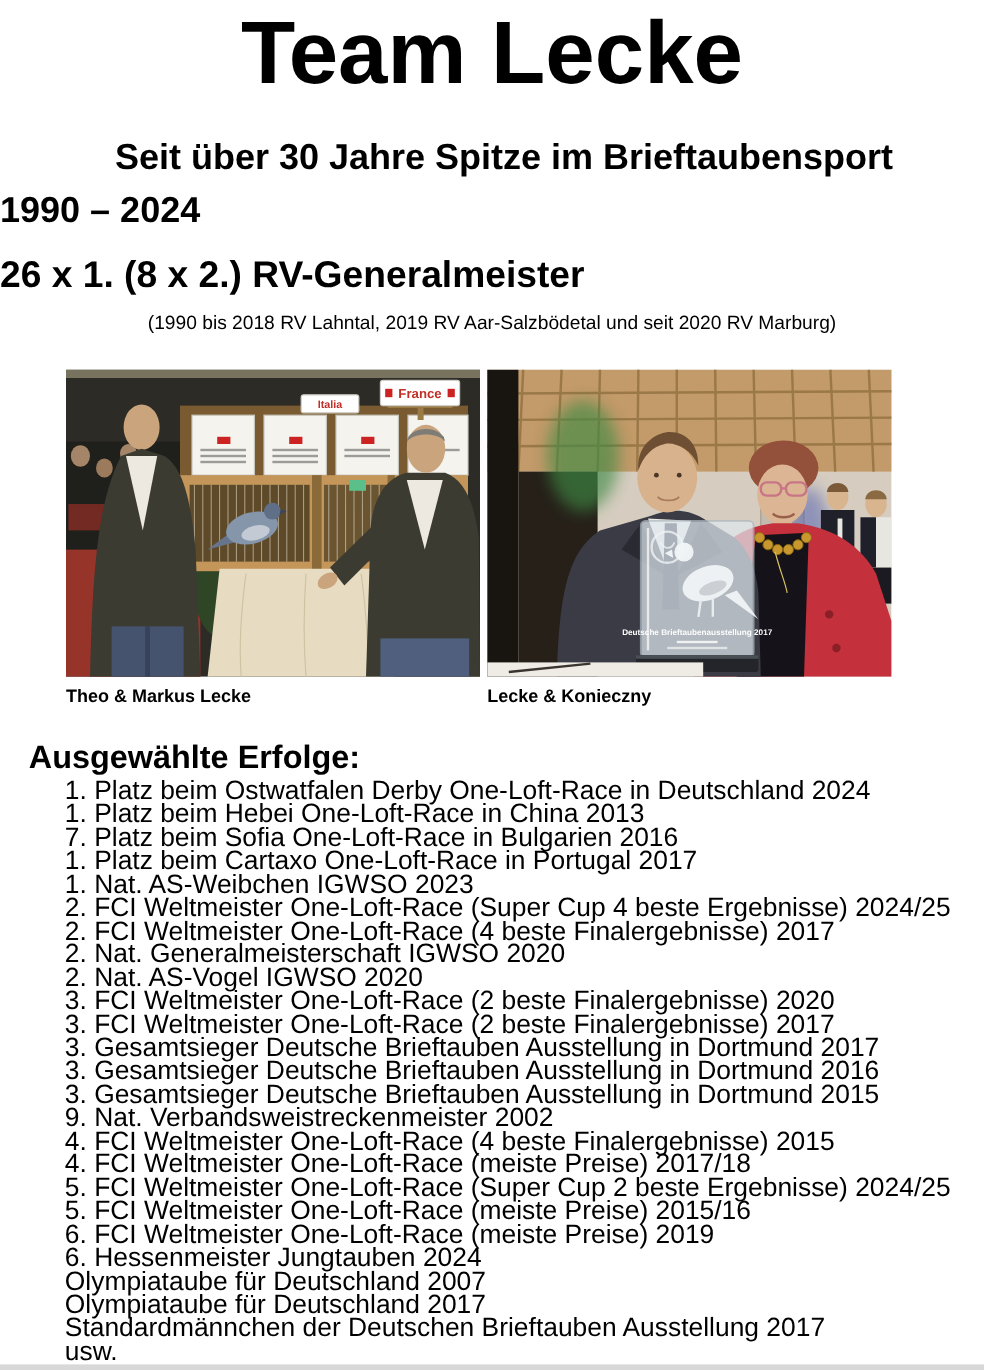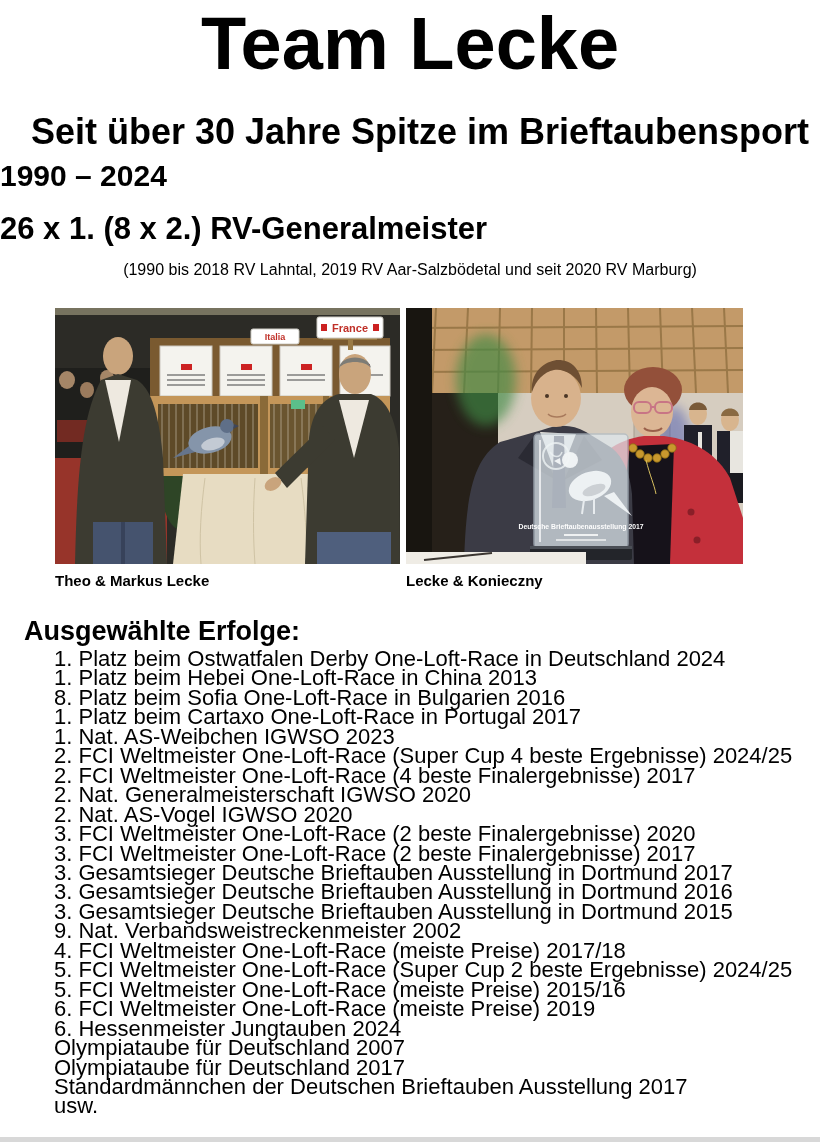--- a/index.html
+++ b/index.html
@@ -16,21 +16,21 @@
   .title {
     text-align:center;
     font-size:74px;
     font-weight:bold;
     line-height:80px;
     padding-top:4px;
     letter-spacing:0px;
   }
   .tagline {
     text-align:center;
-    font-size:36px;
+    font-size:30px;
     font-weight:bold;
     line-height:36px;
     margin-top:30px;
     margin-left:20px;
   }
   .years {
     font-size:30px;
     font-weight:bold;
     line-height:36px;
     margin-top:8px;
@@ -365,33 +365,34 @@
       <figcaption>Lecke &amp; Konieczny</figcaption>
     </figure>
 
   </div>
 
   <h3 class="ach-heading">Ausgewählte Erfolge:</h3>
 
   <ul class="ach-list">
       <li>1. Platz beim Ostwatfalen Derby One-Loft-Race in Deutschland 2024</li>
       <li>1. Platz beim Hebei One-Loft-Race in China 2013</li>
-      <li>8. Platz beim Sofia One-Loft-Race in Bulgarien 2016</li>
+      <li>7. Platz beim Sofia One-Loft-Race in Bulgarien 2016</li>
       <li>1. Platz beim Cartaxo One-Loft-Race in Portugal 2017</li>
       <li>1. Nat. AS-Weibchen IGWSO 2023</li>
       <li>2. FCI Weltmeister One-Loft-Race (Super Cup 4 beste Ergebnisse) 2024/25</li>
       <li>2. FCI Weltmeister One-Loft-Race (4 beste Finalergebnisse) 2017</li>
       <li>2. Nat. Generalmeisterschaft IGWSO 2020</li>
       <li>2. Nat. AS-Vogel IGWSO 2020</li>
       <li>3. FCI Weltmeister One-Loft-Race (2 beste Finalergebnisse) 2020</li>
       <li>3. FCI Weltmeister One-Loft-Race (2 beste Finalergebnisse) 2017</li>
       <li>3. Gesamtsieger Deutsche Brieftauben Ausstellung in Dortmund 2017</li>
       <li>3. Gesamtsieger Deutsche Brieftauben Ausstellung in Dortmund 2016</li>
       <li>3. Gesamtsieger Deutsche Brieftauben Ausstellung in Dortmund 2015</li>
       <li>9. Nat. Verbandsweistreckenmeister 2002</li>
+      <li>4. FCI Weltmeister One-Loft-Race (4 beste Finalergebnisse) 2015</li>
       <li>4. FCI Weltmeister One-Loft-Race (meiste Preise) 2017/18</li>
       <li>5. FCI Weltmeister One-Loft-Race (Super Cup 2 beste Ergebnisse) 2024/25</li>
       <li>5. FCI Weltmeister One-Loft-Race (meiste Preise) 2015/16</li>
       <li>6. FCI Weltmeister One-Loft-Race (meiste Preise) 2019</li>
       <li>6. Hessenmeister Jungtauben 2024</li>
       <li>Olympiataube für Deutschland 2007</li>
       <li>Olympiataube für Deutschland 2017</li>
       <li>Standardmännchen der Deutschen Brieftauben Ausstellung 2017</li>
       <li>usw.</li>
     </ul>

